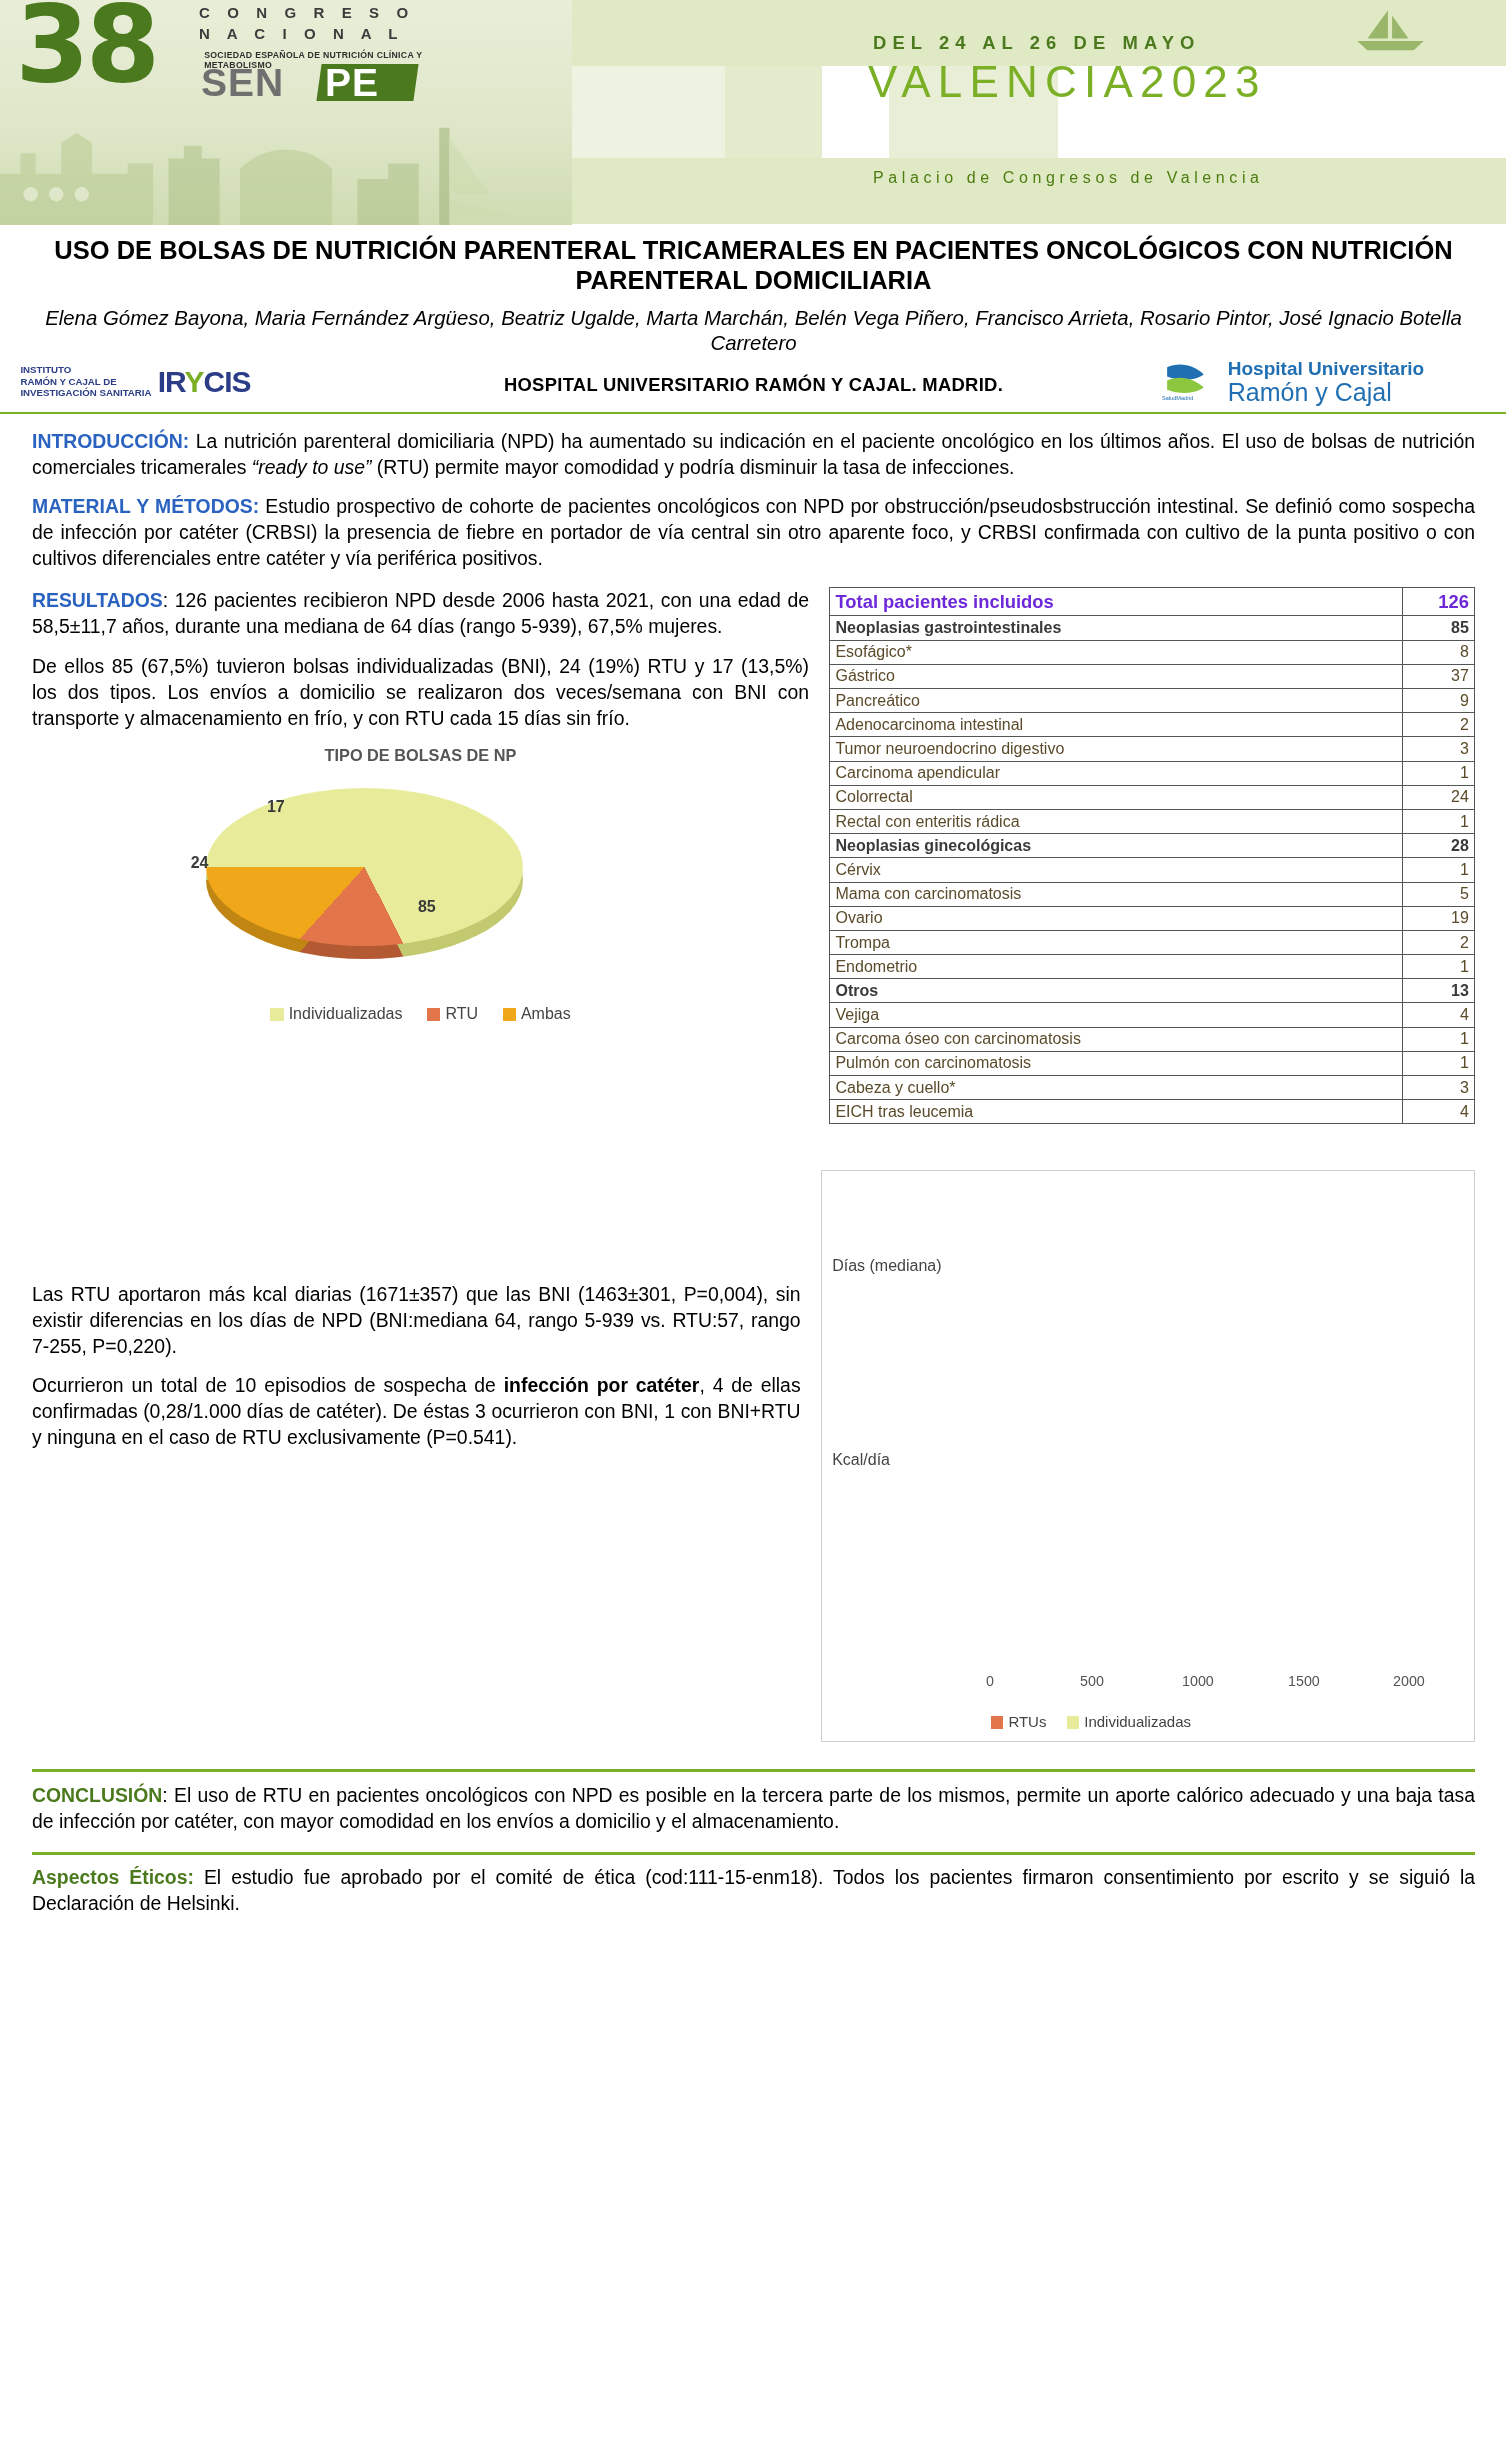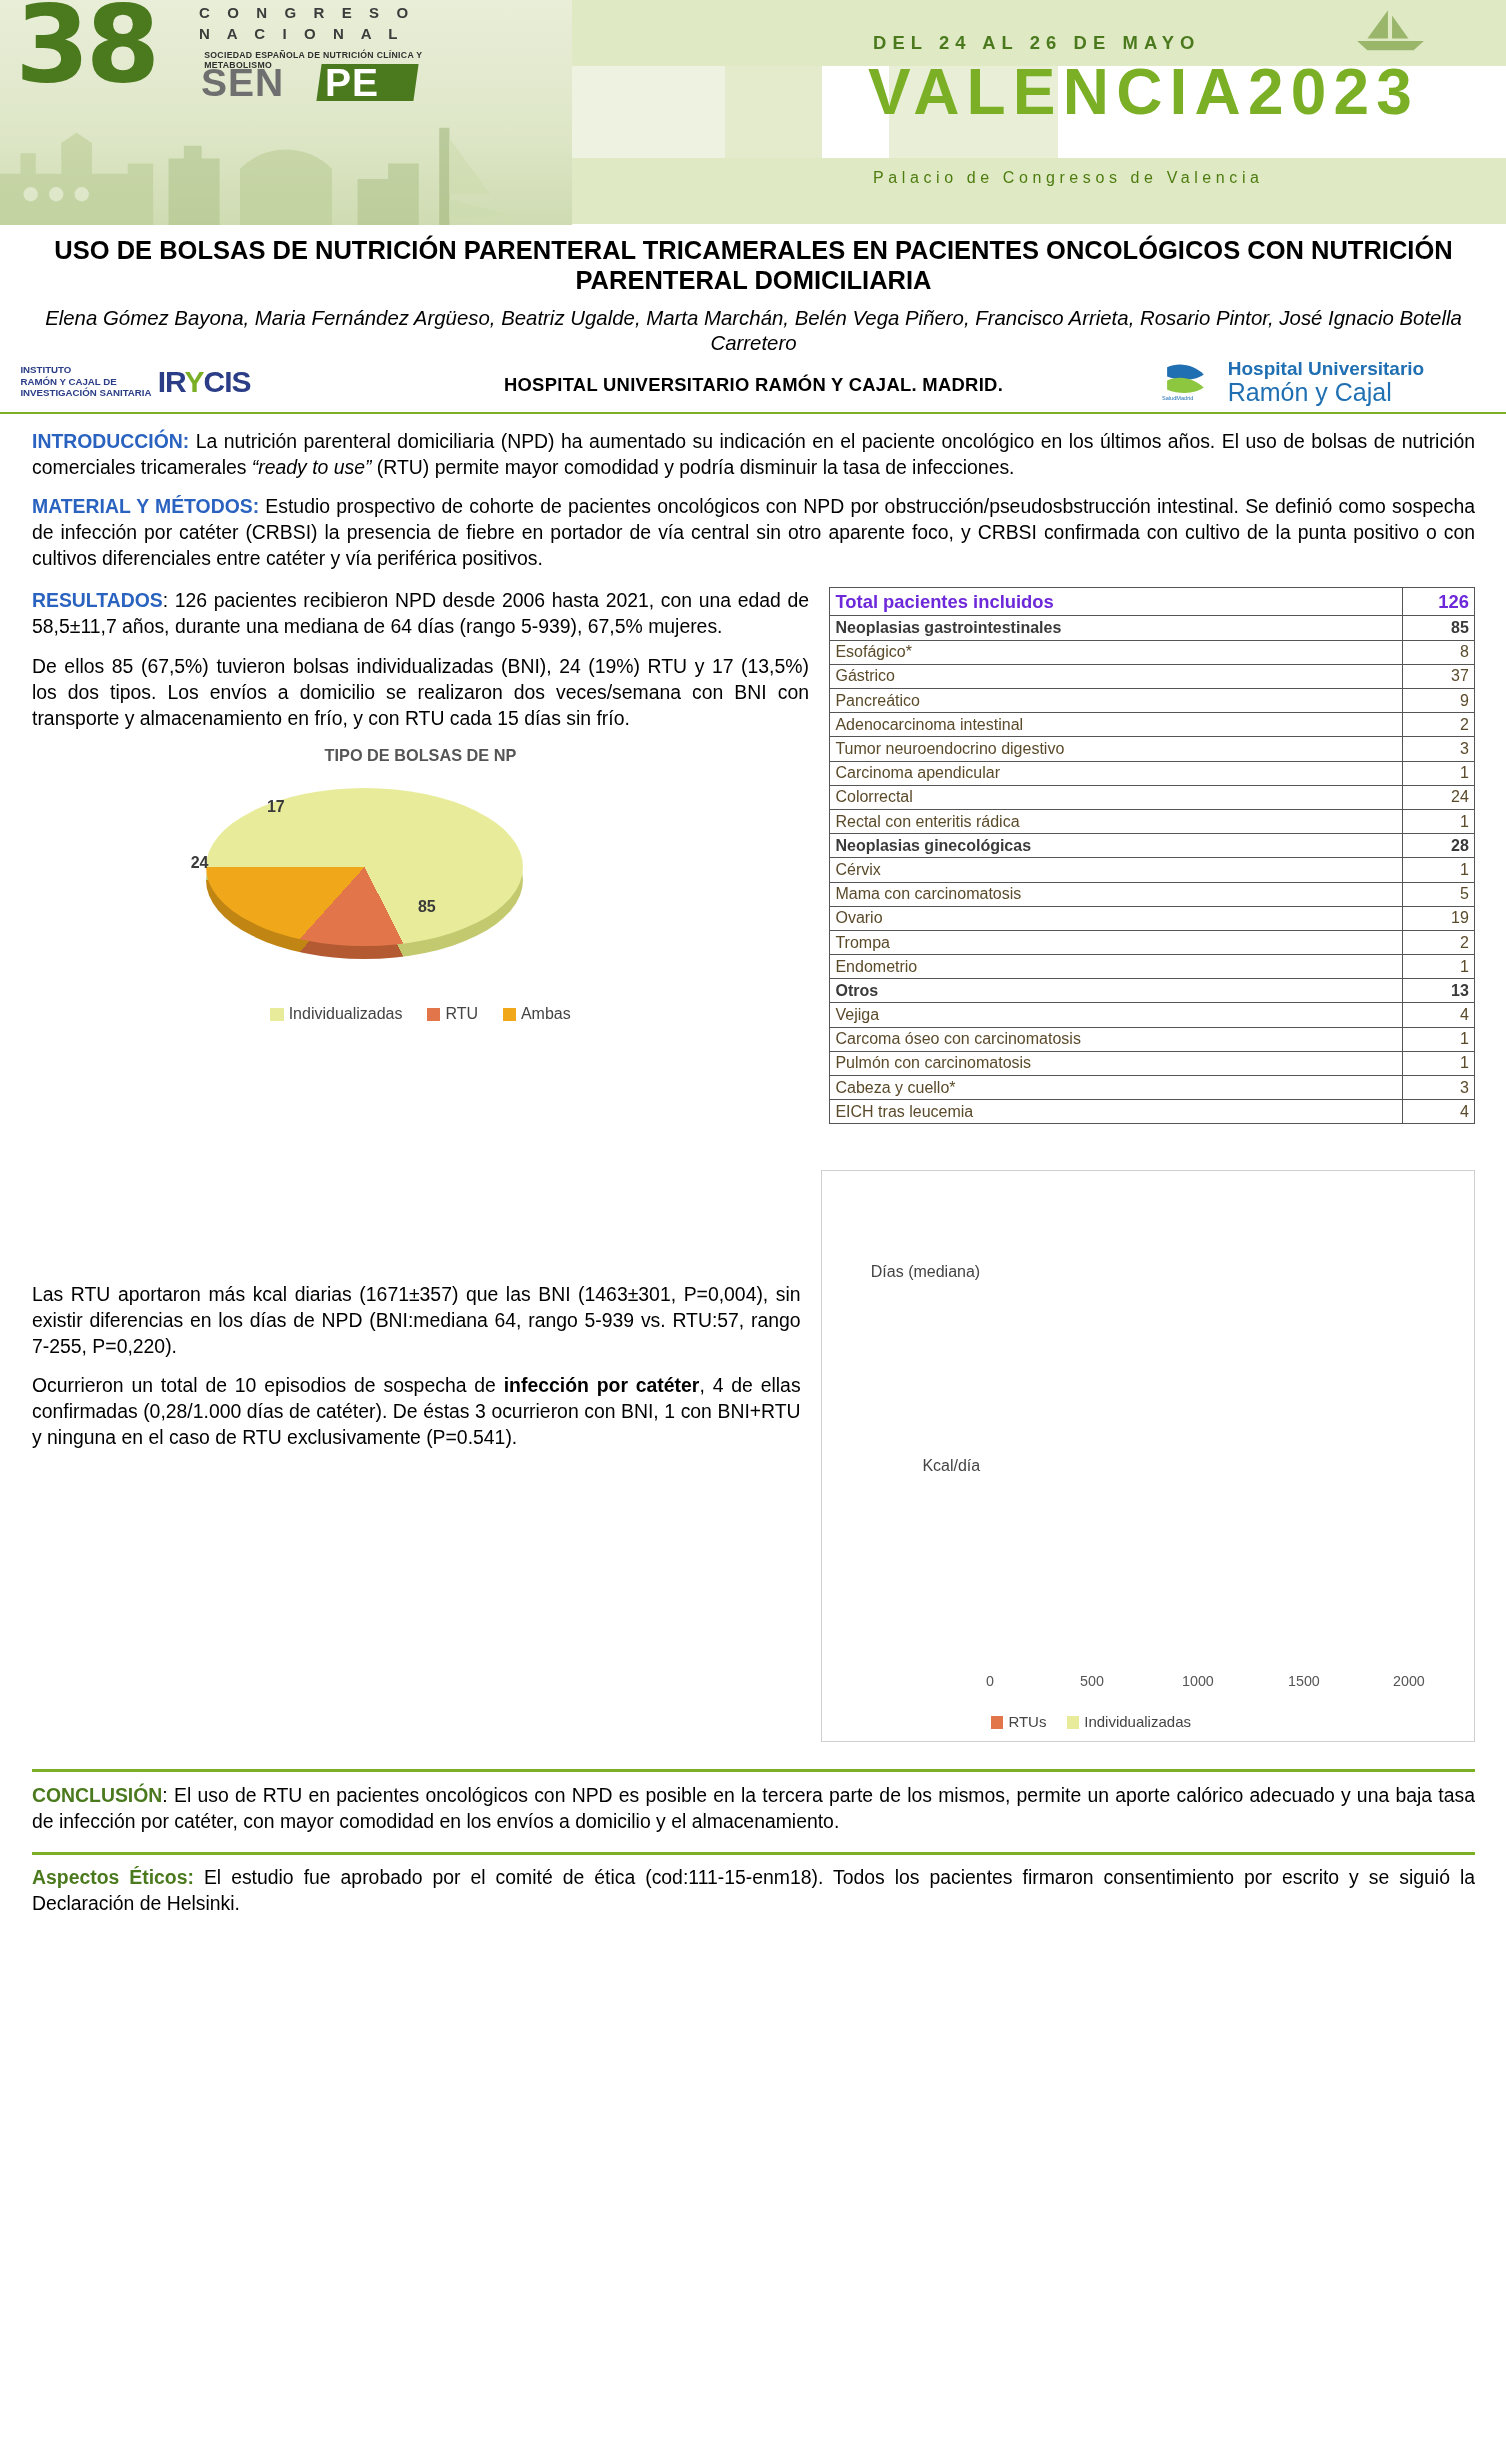--- a/index.html
+++ b/index.html
@@ -61,21 +61,21 @@
     background:#ffffff;
   }
   .hdr-dates {
     position:absolute; left:301px; top:32px;
     font-size:18.4px; letter-spacing:6.1px; color:#4b7a1e; font-weight:bold;
   }
   .valencia-wrap {
     position:absolute; left:296px; top:60px; width:633px; height:82px;
   }
   .valencia {
-    font-size:64px; font-weight:bold; color:#7bb026; letter-spacing:7.2px;
+    font-size:44px; font-weight:normal; color:#7bb026; letter-spacing:7.2px;
     line-height:1;
     font-family:"Liberation Sans", sans-serif;
     text-align:right;
   }
   .hdr-place {
     position:absolute; left:301px; top:169px;
     font-size:16px; letter-spacing:4.6px; color:#4d7c0f;
   }
   .hdr-greenblocks { position:absolute; left:0; top:0; width:934px; height:225px; }
   .gb { position:absolute; background:#dfe9c4; }
@@ -163,21 +163,21 @@
   .legend { display:flex; gap:24.5px; justify-content:center; margin-top:17.4px; font-size:16px; color:#444; }
   .legend span.sw { display:inline-block; width:13.3px; height:13.3px; margin-right:5.1px; vertical-align:-1.5px;}
 
   
   .bar-panel {
     border:0.5px solid #cfcfcf; width:654px; height:572px; position:relative;
     margin-top:22.5px; background:#fff;
   }
   .bar-grid { position:absolute; left:169px; top:20.4px; width:424px; height:475px; }
   .bar-grid .vl { position:absolute; top:0; bottom:0; width:0.5px; background:#e2e2e2; }
-  .grp-label { position:absolute; right:0; font-size:16px; color:#444; text-align:right;margin-top:6px; }
+  .grp-label { position:absolute; right:0; font-size:16px; color:#444; text-align:left; }
   .bar { position:absolute; height:32px; }
   .bar-val { position:absolute; font-size:15px; color:#3a3a3a; }
   .axis-lbl { position:absolute; font-size:14.3px; color:#555; }
   .bar-legend { position:absolute; left:169px; bottom:11.2px; display:flex; gap:20.4px; font-size:15px; color:#444; }
 
   
   .concl { padding: 9.2px 32px 0 32px; }
   .ethics { padding: 5.1px 32px 15.3px 32px; }
 </style>
 </head>

